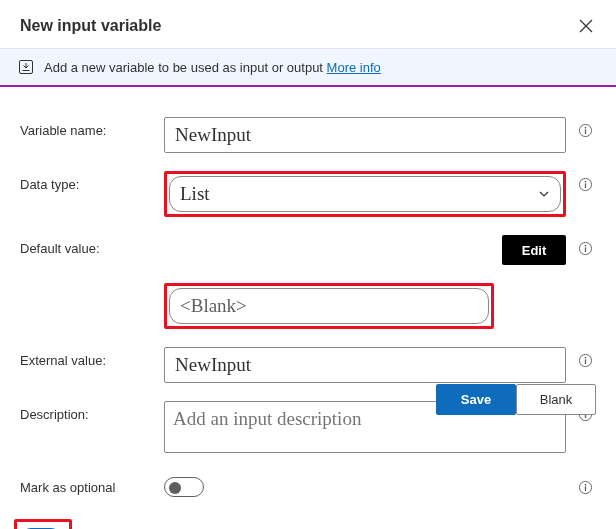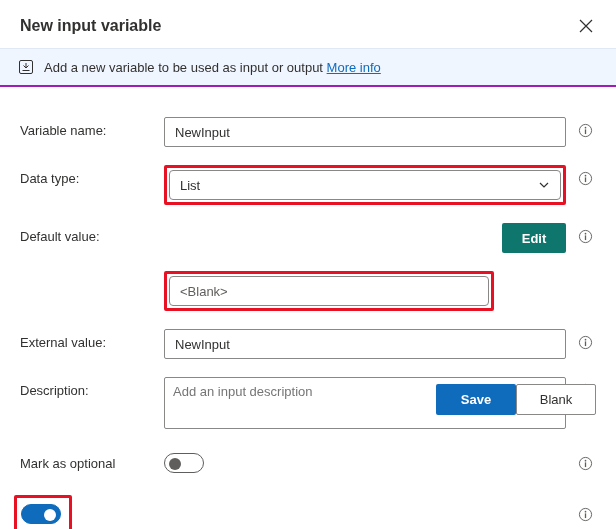--- a/index.html
+++ b/index.html
@@ -12,32 +12,32 @@
   .info-banner a { color: #0f6cbd; text-decoration: underline; cursor: pointer; }
   .form-area { padding: 30px 20px 10px 20px; display: flex; flex-direction: column; gap: 18px; }
   .row { display: flex; align-items: flex-start; gap: 8px; }
   .row.center { align-items: center; }
   .row-label { width: 136px; padding-top: 6px; font-size: 13px; color: #323130; flex-shrink: 0; }
   .row-label.noinput { padding-top: 0; }
   .row-field { flex: 1; display: flex; align-items: stretch; gap: 8px; }
   .info-col { width: 22px; display: flex; align-items: center; justify-content: center; padding-top: 6px; flex-shrink: 0; }
   .info-col.center { padding-top: 0; }
   input.txt, .dropdown, textarea.txt, .valuebox {
-    width: 100%; border: 1px solid #8a8886; background: #fff; font-family: Liberation Sans, sans-serif; font-size: 13px; color: #323130;
+    width: 100%; border: 1px solid #8a8886; background: #fff; font-family: Liberation Serif, serif; font-size: 19px; color: #323130;
     padding: 6px 10px; border-radius: 2px; min-height: 30px;
   }
   textarea.txt { resize: none; height: 52px; padding-left: 8px; }
   .dropdown { display: flex; align-items: center; justify-content: space-between; cursor: pointer; }
   .dropdown .dd-text { flex: 1; }
   .valuebox { color: #605e5c; display: flex; align-items: center; }
   .placeholder { color: #757575; }
   .highlight-red { border: 3px solid #e81123; border-radius: 2px; padding: 0; display: flex; }
-  .highlight-red > * { margin: 2px; border-radius: 4px; }
+  .highlight-red > * { margin: 2px; border-radius: 12px; }
   .highlight-red > input, .highlight-red > .dropdown, .highlight-red > .valuebox { border: 1px solid #8a8886; flex:1; }
-  .edit-btn { background: #0f766e; color: #fff; border: none; padding: 0 18px; height: 30px; font-size: 13px; font-weight: 600; border-radius: 2px; cursor: pointer; min-width: 64px; }
+  .edit-btn { background: #000000; color: #fff; border: none; padding: 0 18px; height: 30px; font-size: 13px; font-weight: 600; border-radius: 2px; cursor: pointer; min-width: 64px; }
   .toggle { width: 40px; height: 20px; border-radius: 10px; position: relative; cursor: pointer; }
   .toggle .knob { position: absolute; width: 12px; height: 12px; border-radius: 50%; top: 4px; }
   .toggle.off { background: #fff; border: 1px solid #605e5c; }
   .toggle.off .knob { background: #605e5c; left: 4px; }
   .toggle.on { background: #0f6cbd; border: 1px solid #0f6cbd; }
   .toggle.on .knob { background: #fff; right: 4px; }
   .footer { position: absolute; bottom: 0; left: 0; right: 0; padding: 14px 20px 18px; display: flex; justify-content: flex-end; }
   .btn-primary { background: #0f6cbd; color: #fff; border: none; padding: 7px 22px; font-size: 13px; font-weight: 600; border-radius: 2px; cursor: pointer; min-width: 80px; }
   .btn-secondary { background: #fff; color: #323130; border: 1px solid #8a8886; padding: 7px 22px; font-size: 13px; border-radius: 2px; cursor: pointer; min-width: 80px; }
   svg { display: block; }

